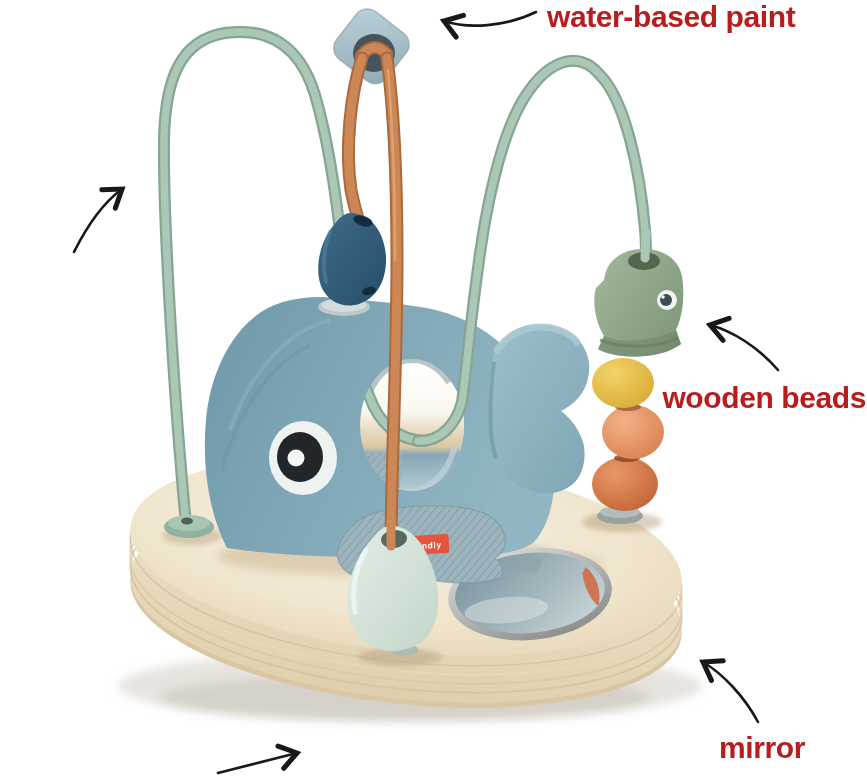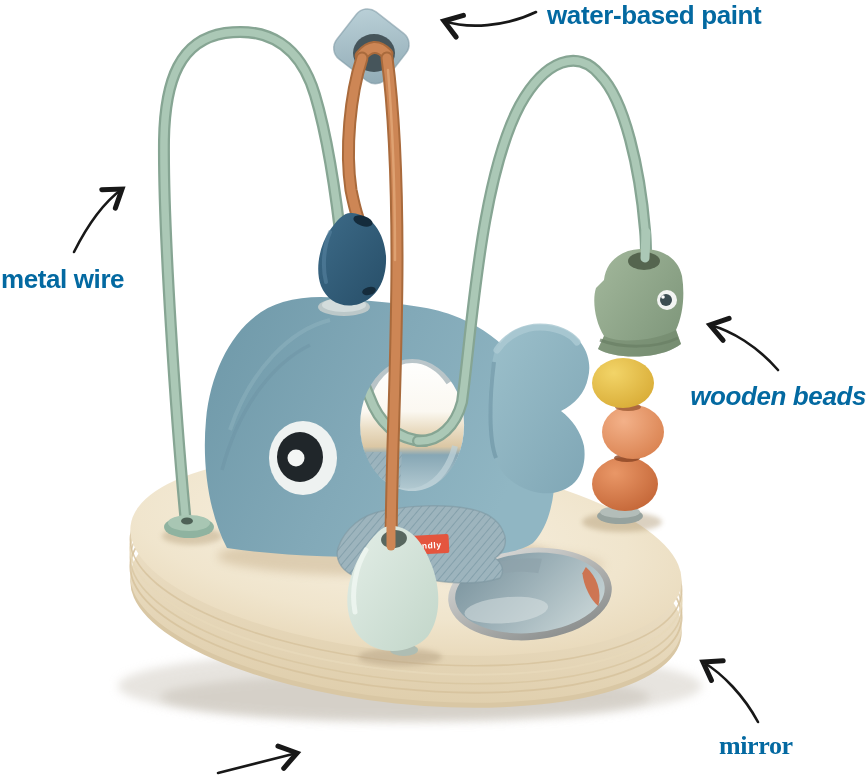--- a/index.html
+++ b/index.html
@@ -7,23 +7,23 @@
     position:relative;
     width:867px;height:778px;
     background:#ffffff;
     overflow:hidden;
     font-family:"Liberation Sans","DejaVu Sans",sans-serif;
   }
   #toy-svg{position:absolute;left:0;top:0;}
   .callout{
     position:absolute;
     font-weight:700;
-    font-size:26px;
+    font-size:30px;
     letter-spacing:-0.4px;
-    color:#0369a1;
+    color:#b91c1c;
     white-space:nowrap;
     user-select:none;
   }
 </style>
 </head>
 <body>
 
 <div id="stage">
 
 <svg id="toy-svg" width="867" height="778" viewBox="0 0 867 778">
@@ -256,20 +256,19 @@
     <path d="M 536,12 C 505,27 468,29 444,21" marker-end="url(#ah)"></path>
     <path d="M 74,252 C 88,224 103,203 122,189" marker-end="url(#ah)"></path>
     <path d="M 778,370 C 757,346 732,331 710,325" marker-end="url(#ah)"></path>
     <path d="M 758,722 C 744,696 723,674 703,662" marker-end="url(#ah)"></path>
     <path d="M 218,773 C 246,766 274,759 297,753" marker-end="url(#ah)"></path>
   </g>
 </svg>
 
 <div class="callout" style="left:547px; top:0px;">water-based paint</div>
 
-<div class="callout" style="left:1px; top:264px;">metal wire</div>
-
-<div class="callout" style="right:1px; top:381px;font-style:italic;">wooden beads</div>
-
-<div class="callout" style="left:719px; top:731px;font-family:Liberation Serif, serif;">mirror</div>
+
+<div class="callout" style="right:1px; top:381px;">wooden beads</div>
+
+<div class="callout" style="left:719px; top:731px;">mirror</div>
 
 
 </div>
 
 </body></html>

